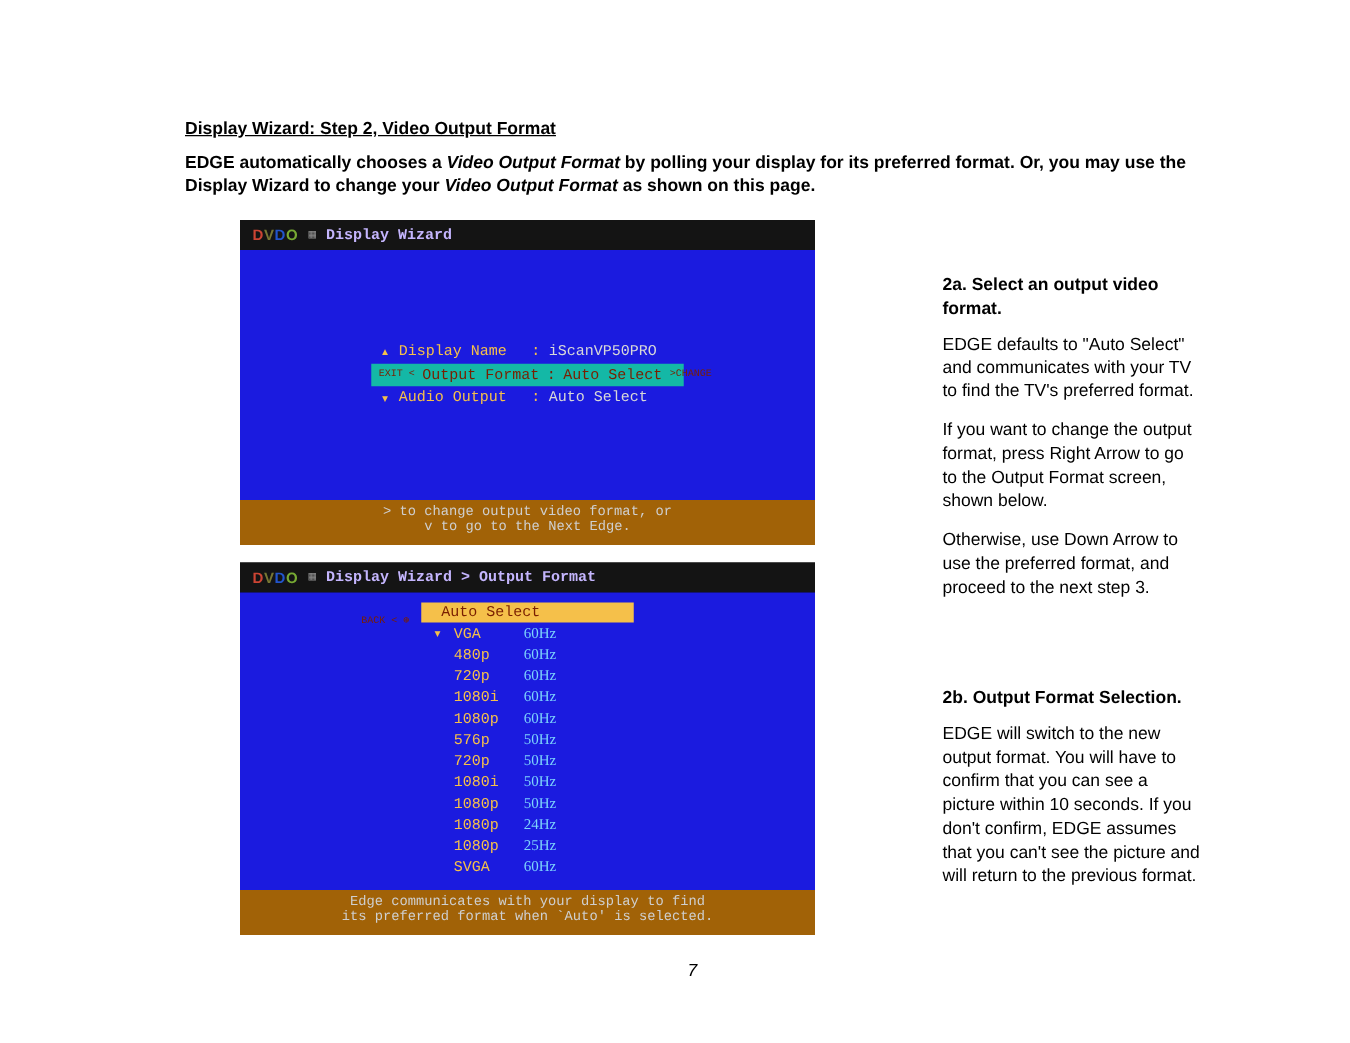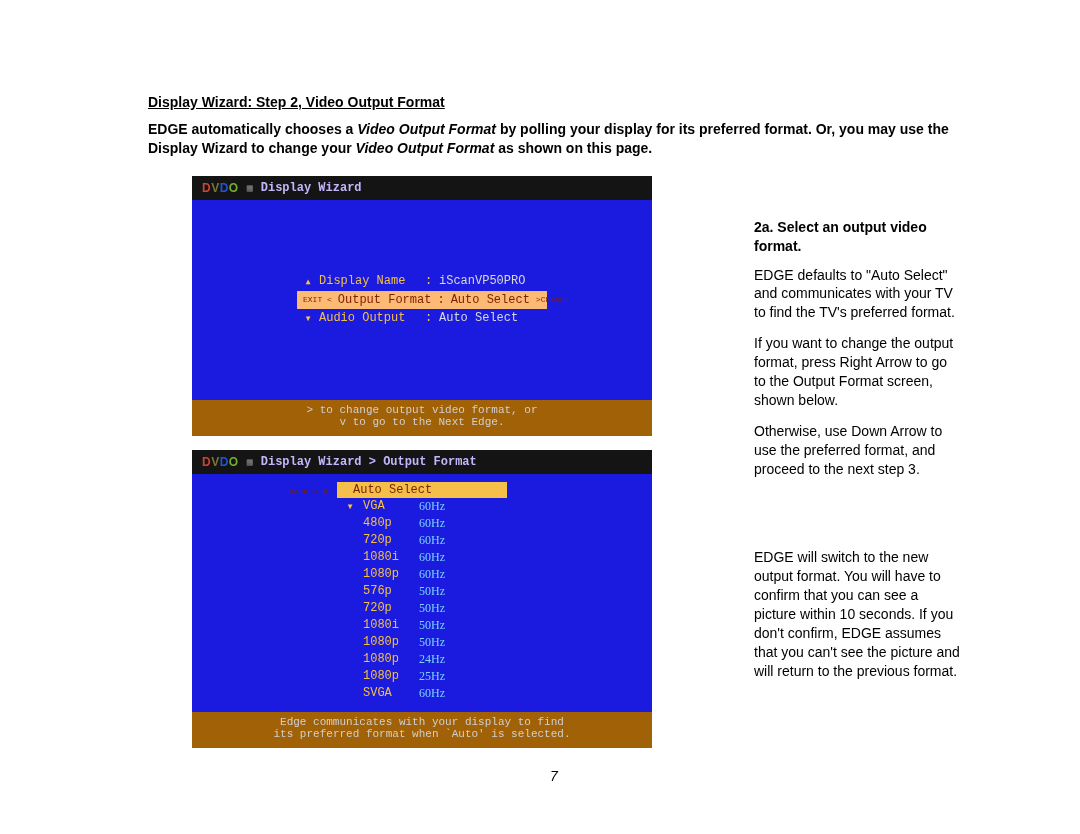--- a/index.html
+++ b/index.html
@@ -96,21 +96,21 @@
   }
   .row {
     display: flex;
     gap: 6px;
     padding: 2px 6px;
     color: #f5c04a;
     white-space: nowrap;
     align-items: center;
   }
   .row.sel {
-    background: #fdba74;
+    background: #14b8a6;
     color: #7a1f00;
   }
   .arrow { width: 10px; text-align: center; }
   .lbl   { width: 100px; }
   .sep   { width: 8px; }
   .val   { flex: 1; color: #d8d8d8; }
   .row.sel .val { color: #7a1f00; }
   .row.sel .tag {
     font-size: 8px;
     color: #7a1f00;
@@ -133,20 +133,21 @@
   }
   .list {
     width: 170px;
   }
   .listrow {
     display: flex;
     gap: 8px;
     padding: 1px 8px;
     color: #f5c04a;
     white-space: nowrap;
+    align-items: flex-end;
   }
   .listrow .a { width: 10px; text-align:center; }
   .listrow .name { width: 48px; }
   .listrow .hz { color: #7dd3fc; font-family: Liberation Serif, serif; }
   .listrow.sel {
     background: #f5c04a;
     color: #7a1f00;
   }
   .backtag {
     font-size: 8px;
@@ -295,20 +296,21 @@
     </div>
 
     <div class="right">
       <div class="sub">2a.  Select an output video format.</div>
       <p>EDGE defaults to "Auto Select" and communicates with your TV to find the TV's preferred format.</p>
       <p>If you want to change the output format, press Right Arrow to go to the Output Format screen, shown below.</p>
       <p>Otherwise, use Down Arrow to use the preferred format, and proceed to the next step 3.</p>
 
       <div style="height:58px;"></div>
 
+      <div class="sub">2b.  Output Format Selection.</div>
       <p>EDGE will switch to the new output format.  You will have to confirm that you can see a picture within 10 seconds. If you don't confirm, EDGE assumes that you can't see the picture and will return to the previous format.</p>
     </div>
 
   </div>
 
   <div class="pagenum">7</div>
 
 </div>
 
 </body></html>

